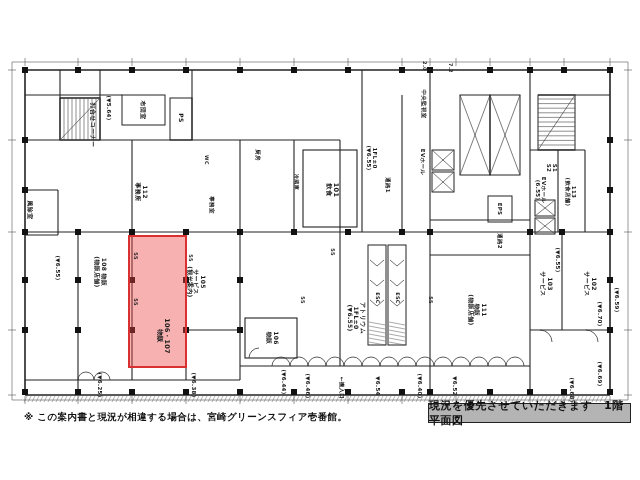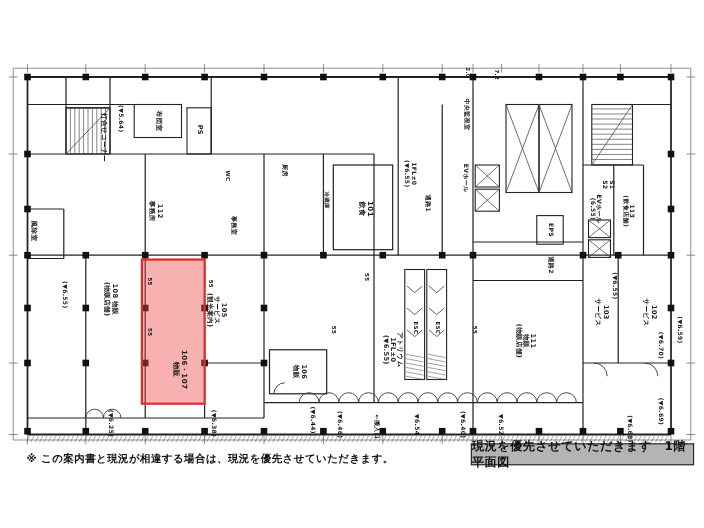--- a/index.html
+++ b/index.html
@@ -475,15 +475,15 @@
     <div class="lbl" style="left: 135px; top: 256px; font-size: 5px; transform: translate(-50%, -50%) rotate(90deg);">55</div>
     <div class="lbl" style="left: 135px; top: 302px; font-size: 5px; transform: translate(-50%, -50%) rotate(90deg);">55</div>
     <div class="lbl" style="left: 190px; top: 258px; font-size: 5px; transform: translate(-50%, -50%) rotate(90deg);">55</div>
     <div class="lbl" style="left: 302px; top: 300px; font-size: 5px; transform: translate(-50%, -50%) rotate(90deg);">55</div>
     <div class="lbl" style="left: 332px; top: 252px; font-size: 5px; transform: translate(-50%, -50%) rotate(90deg);">55</div>
     <div class="lbl" style="left: 430px; top: 300px; font-size: 5px; transform: translate(-50%, -50%) rotate(90deg);">55</div>
     <div class="lbl" style="left: 424px; top: 66px; font-size: 5px; transform: translate(-50%, -50%) rotate(90deg);">2.0</div>
     <div class="lbl" style="left: 450px; top: 68px; font-size: 5px; transform: translate(-50%, -50%) rotate(90deg);">7.2</div>
   </div>
 
-<div id="disclaimer">※ この案内書と現況が相違する場合は、現況を優先させていただきます。</div>
+<div id="disclaimer">※ この案内書と現況が相違する場合は、宮崎グリーンスフィア壱番館。</div>
 
 <div id="titlebox">現況を優先させていただきます　1階平面図</div>
 
 </body></html>

